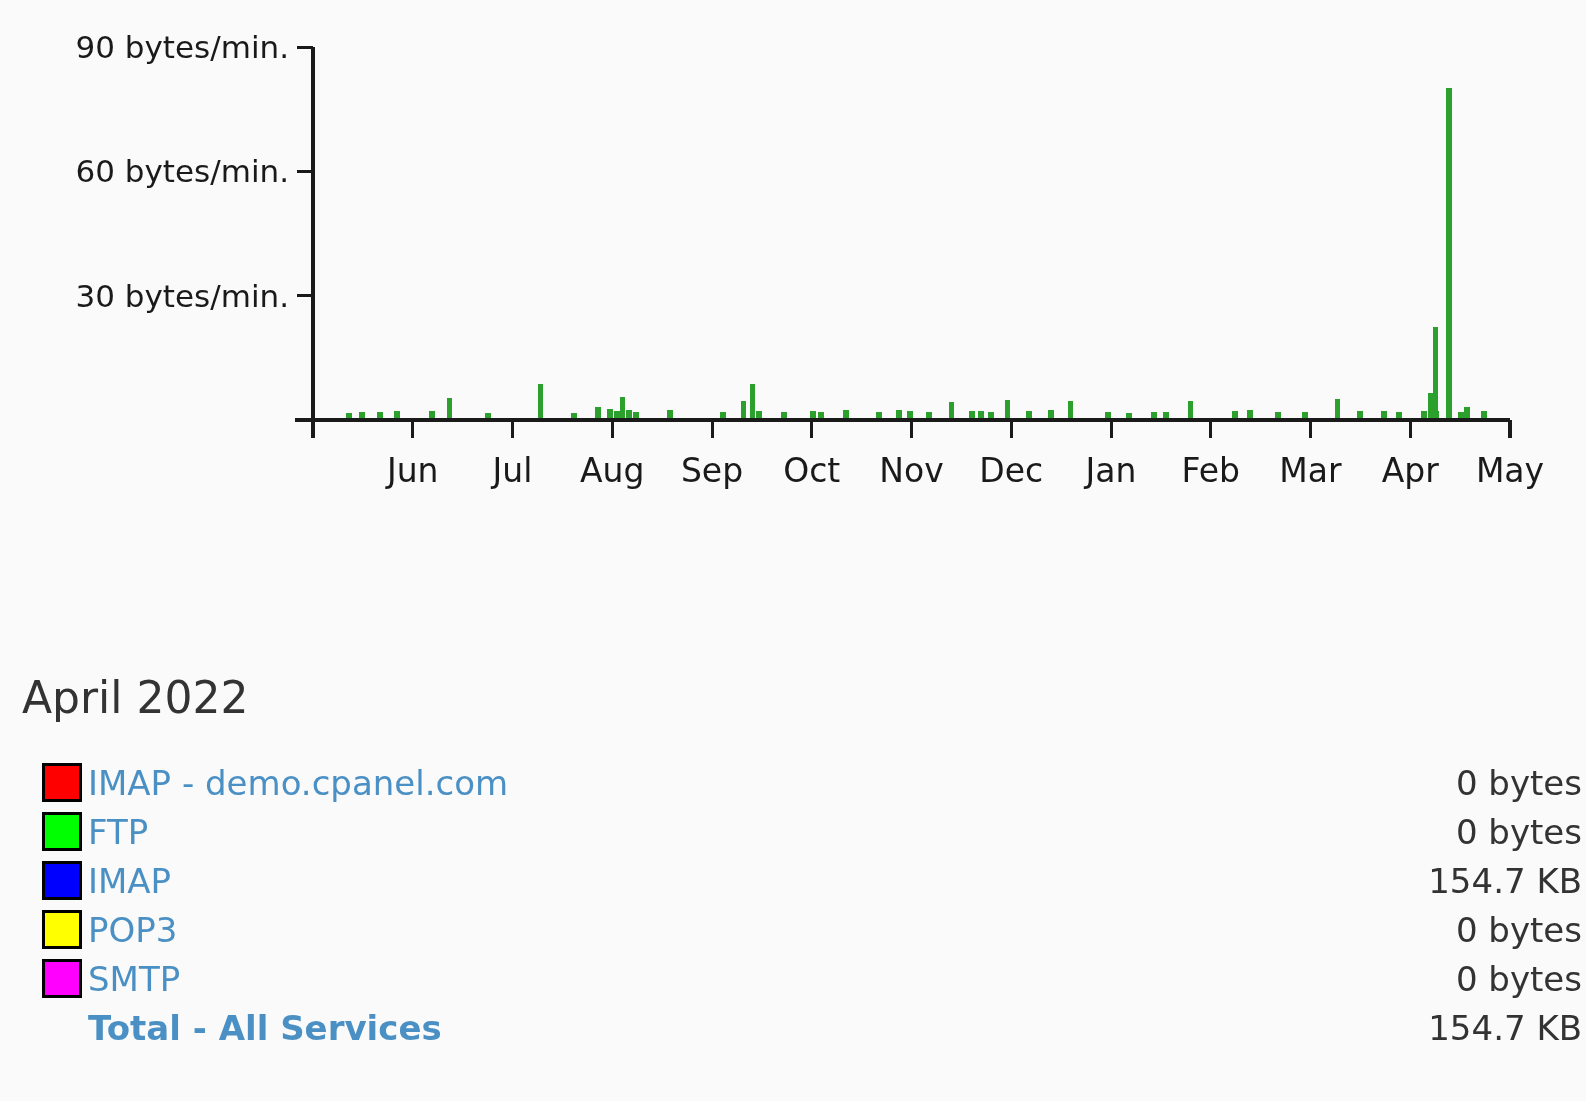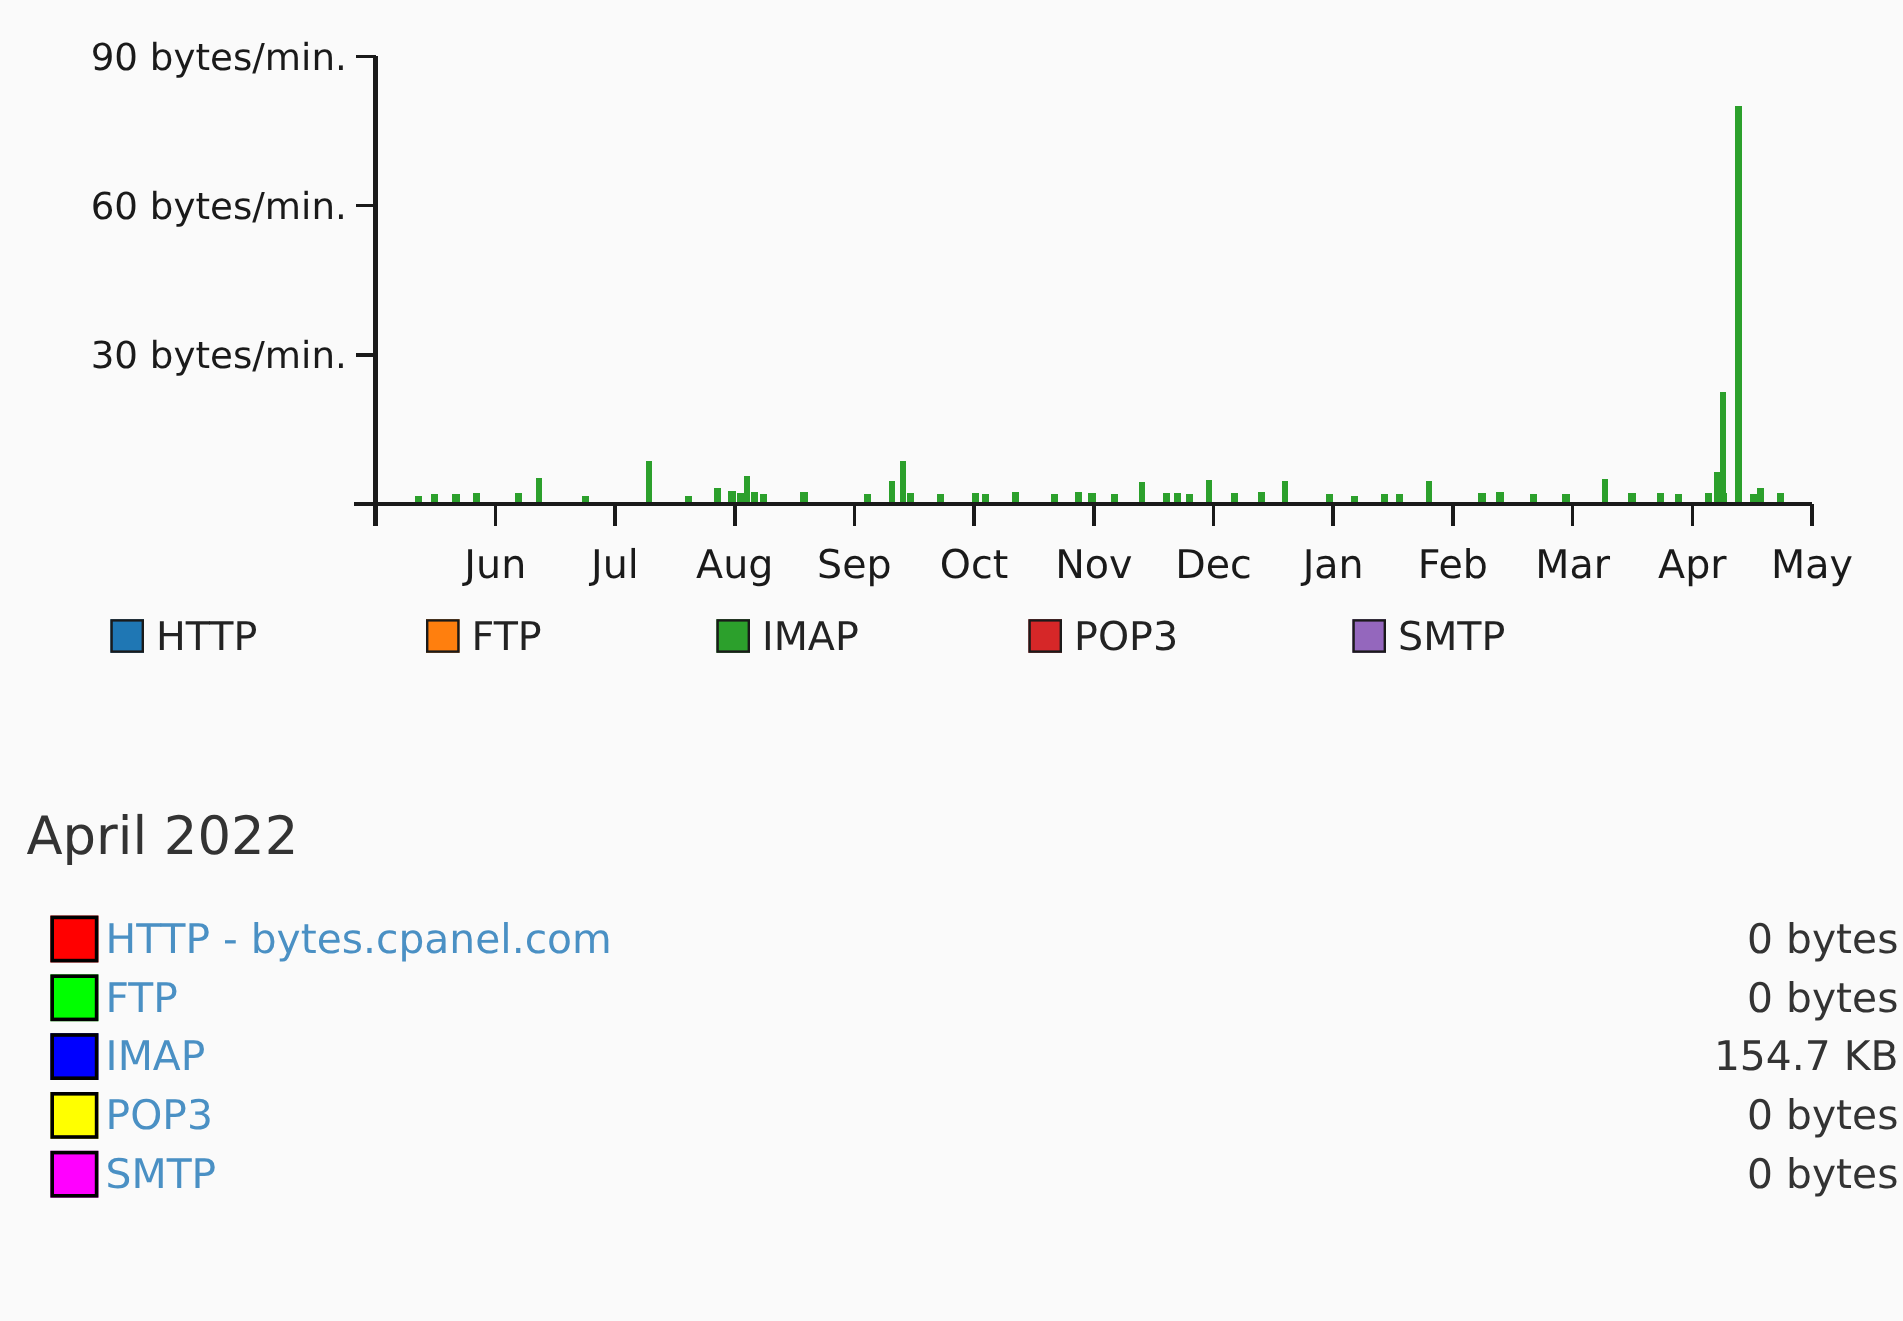--- a/index.html
+++ b/index.html
@@ -245,53 +245,31 @@
         <text x="911.5" y="482" class="xtick-label">Nov</text>
         <text x="1011.25" y="482" class="xtick-label">Dec</text>
         <text x="1111" y="482" class="xtick-label">Jan</text>
         <text x="1210.75" y="482" class="xtick-label">Feb</text>
         <text x="1310.5" y="482" class="xtick-label">Mar</text>
         <text x="1410.25" y="482" class="xtick-label">Apr</text>
         <text x="1510" y="482" class="xtick-label">May</text>
       </g>
   </svg>
 
-  <div id="chart-legend">
-      <div class="legend-entry" style="left: 0px;">
-        <span class="legend-swatch" style="background: rgb(31, 119, 180);"></span>
-        <span class="legend-label">HTTP</span>
-      </div>
-      <div class="legend-entry" style="left: 263px;">
-        <span class="legend-swatch" style="background: rgb(255, 127, 14);"></span>
-        <span class="legend-label">FTP</span>
-      </div>
-      <div class="legend-entry" style="left: 505px;">
-        <span class="legend-swatch" style="background: rgb(44, 160, 44);"></span>
-        <span class="legend-label">IMAP</span>
-      </div>
-      <div class="legend-entry" style="left: 765px;">
-        <span class="legend-swatch" style="background: rgb(214, 39, 40);"></span>
-        <span class="legend-label">POP3</span>
-      </div>
-      <div class="legend-entry" style="left: 1035px;">
-        <span class="legend-swatch" style="background: rgb(148, 103, 189);"></span>
-        <span class="legend-label">SMTP</span>
-      </div>
-    </div>
 </div>
 
 <div id="summary-section">
   <h1 id="summary-title">April 2022</h1>
   <table id="summary-table">
     <tbody id="summary-body">
         <tr>
           <td class="cell-swatch">
             <span class="row-swatch" style="background: rgb(255, 0, 0);"></span>
           </td>
-          <td class="cell-label"><span class="row-label is-link">HTTP - bytes.cpanel.com</span></td>
+          <td class="cell-label"><span class="row-label is-link">IMAP - demo.cpanel.com</span></td>
           <td class="cell-value">0 bytes</td>
         </tr>
         <tr>
           <td class="cell-swatch">
             <span class="row-swatch" style="background: rgb(0, 255, 0);"></span>
           </td>
           <td class="cell-label"><span class="row-label is-link">FTP</span></td>
           <td class="cell-value">0 bytes</td>
         </tr>
         <tr>
@@ -307,16 +285,21 @@
           </td>
           <td class="cell-label"><span class="row-label is-link">POP3</span></td>
           <td class="cell-value">0 bytes</td>
         </tr>
         <tr>
           <td class="cell-swatch">
             <span class="row-swatch" style="background: rgb(255, 0, 255);"></span>
           </td>
           <td class="cell-label"><span class="row-label is-link">SMTP</span></td>
           <td class="cell-value">0 bytes</td>
+        </tr>
+        <tr>
+          <td class="cell-swatch"></td>
+          <td class="cell-label"><span class="row-label is-total">Total - All Services</span></td>
+          <td class="cell-value" style="color: rgb(51, 51, 51);">154.7 KB</td>
         </tr>
       </tbody>
   </table>
 </div>
 
 </body></html>

